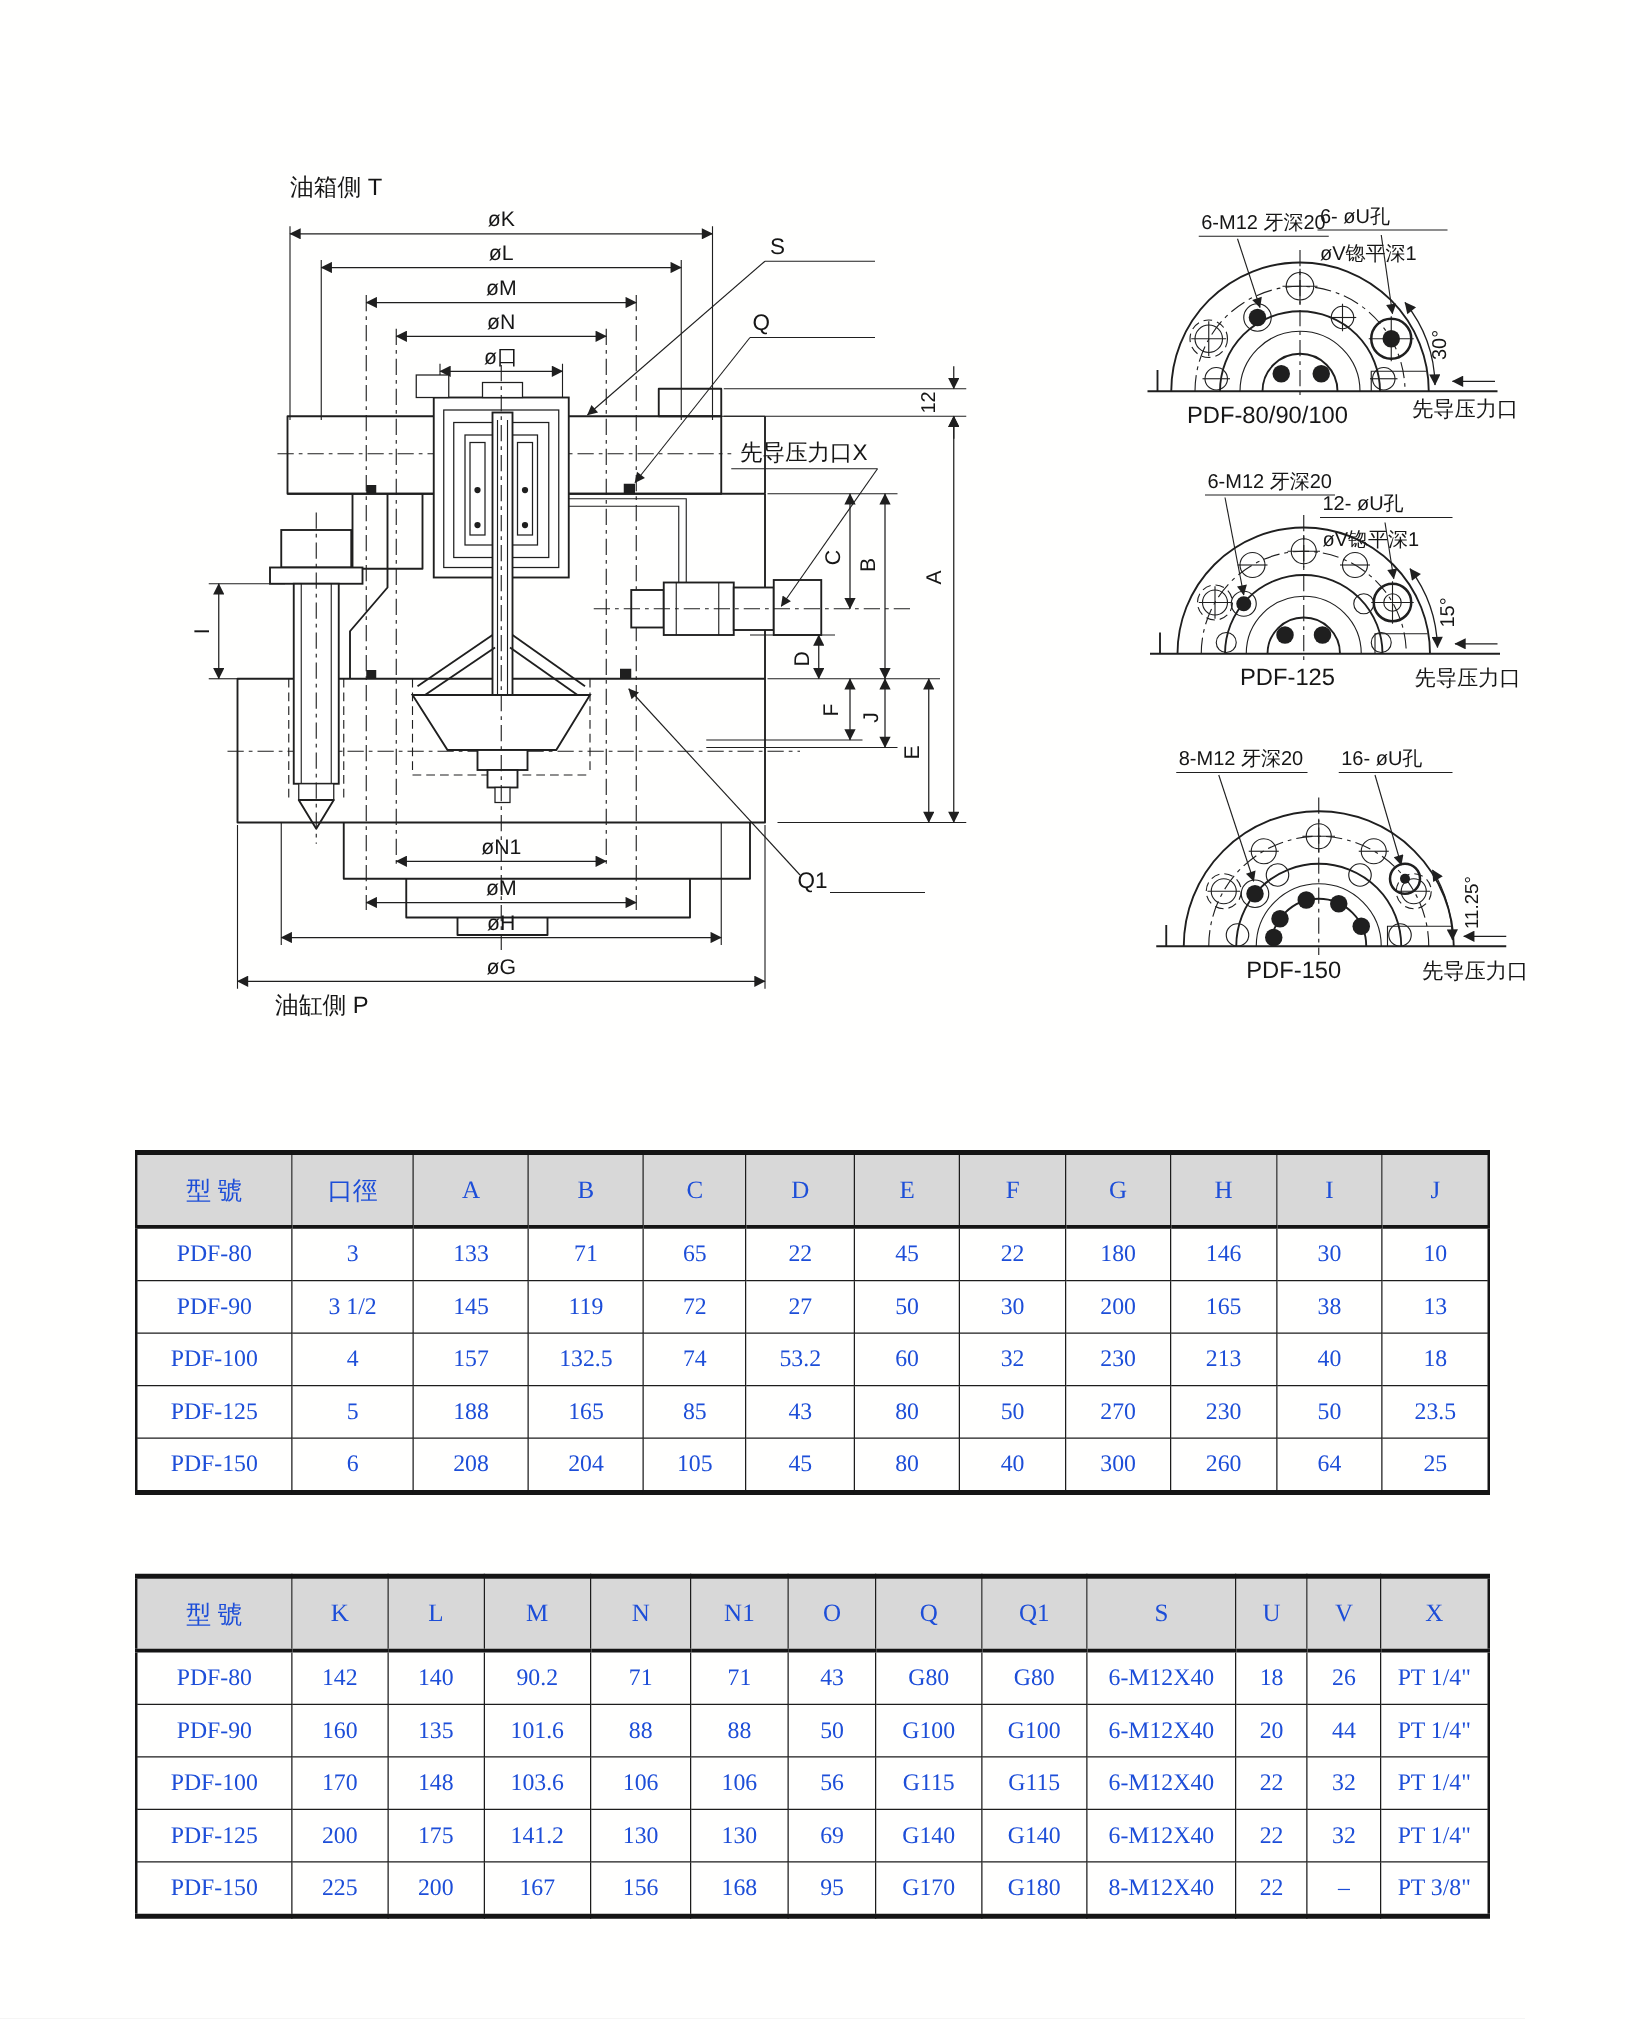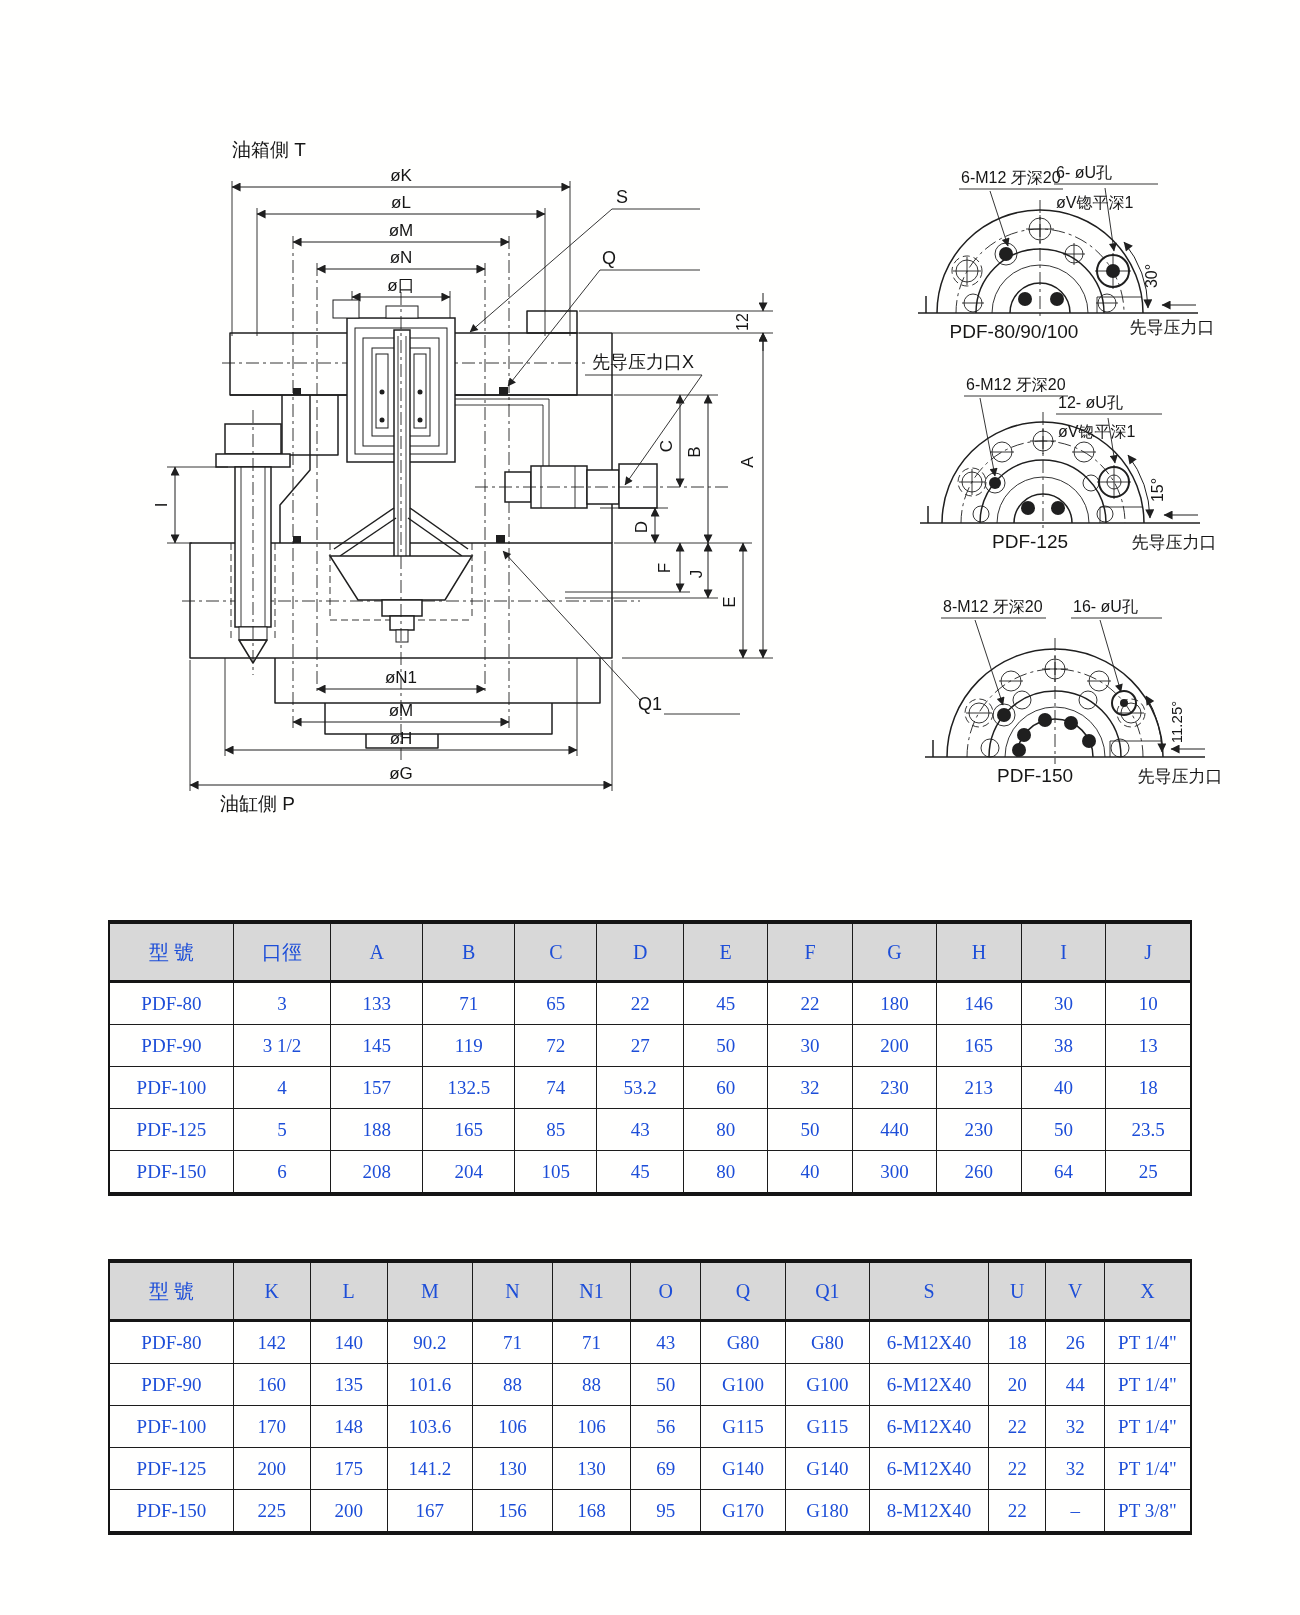--- a/index.html
+++ b/index.html
@@ -446,21 +446,21 @@
         </tr>
         <tr>
           <td>PDF-125</td>
           <td>5</td>
           <td>188</td>
           <td>165</td>
           <td>85</td>
           <td>43</td>
           <td>80</td>
           <td>50</td>
-          <td>440</td>
+          <td>270</td>
           <td>230</td>
           <td>50</td>
           <td>23.5</td>
         </tr>
         <tr>
           <td>PDF-150</td>
           <td>6</td>
           <td>208</td>
           <td>204</td>
           <td>105</td>

